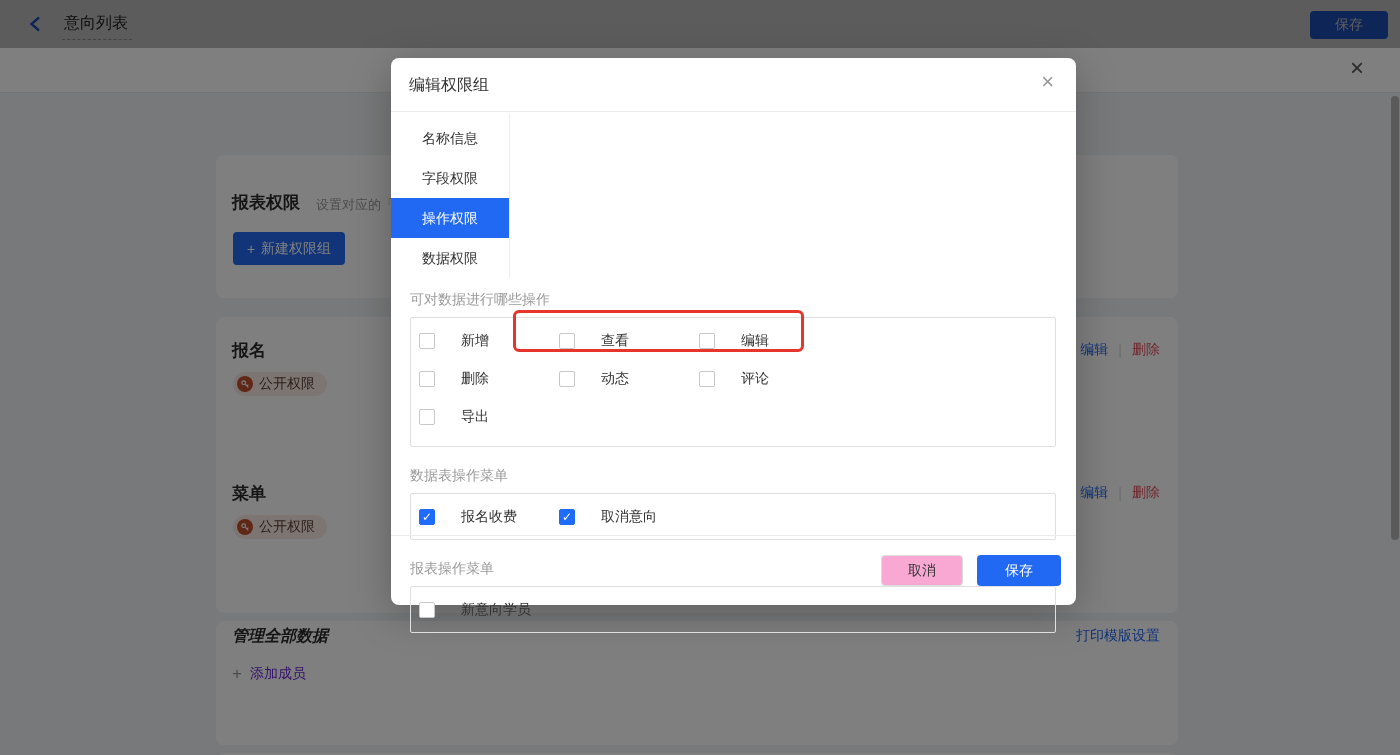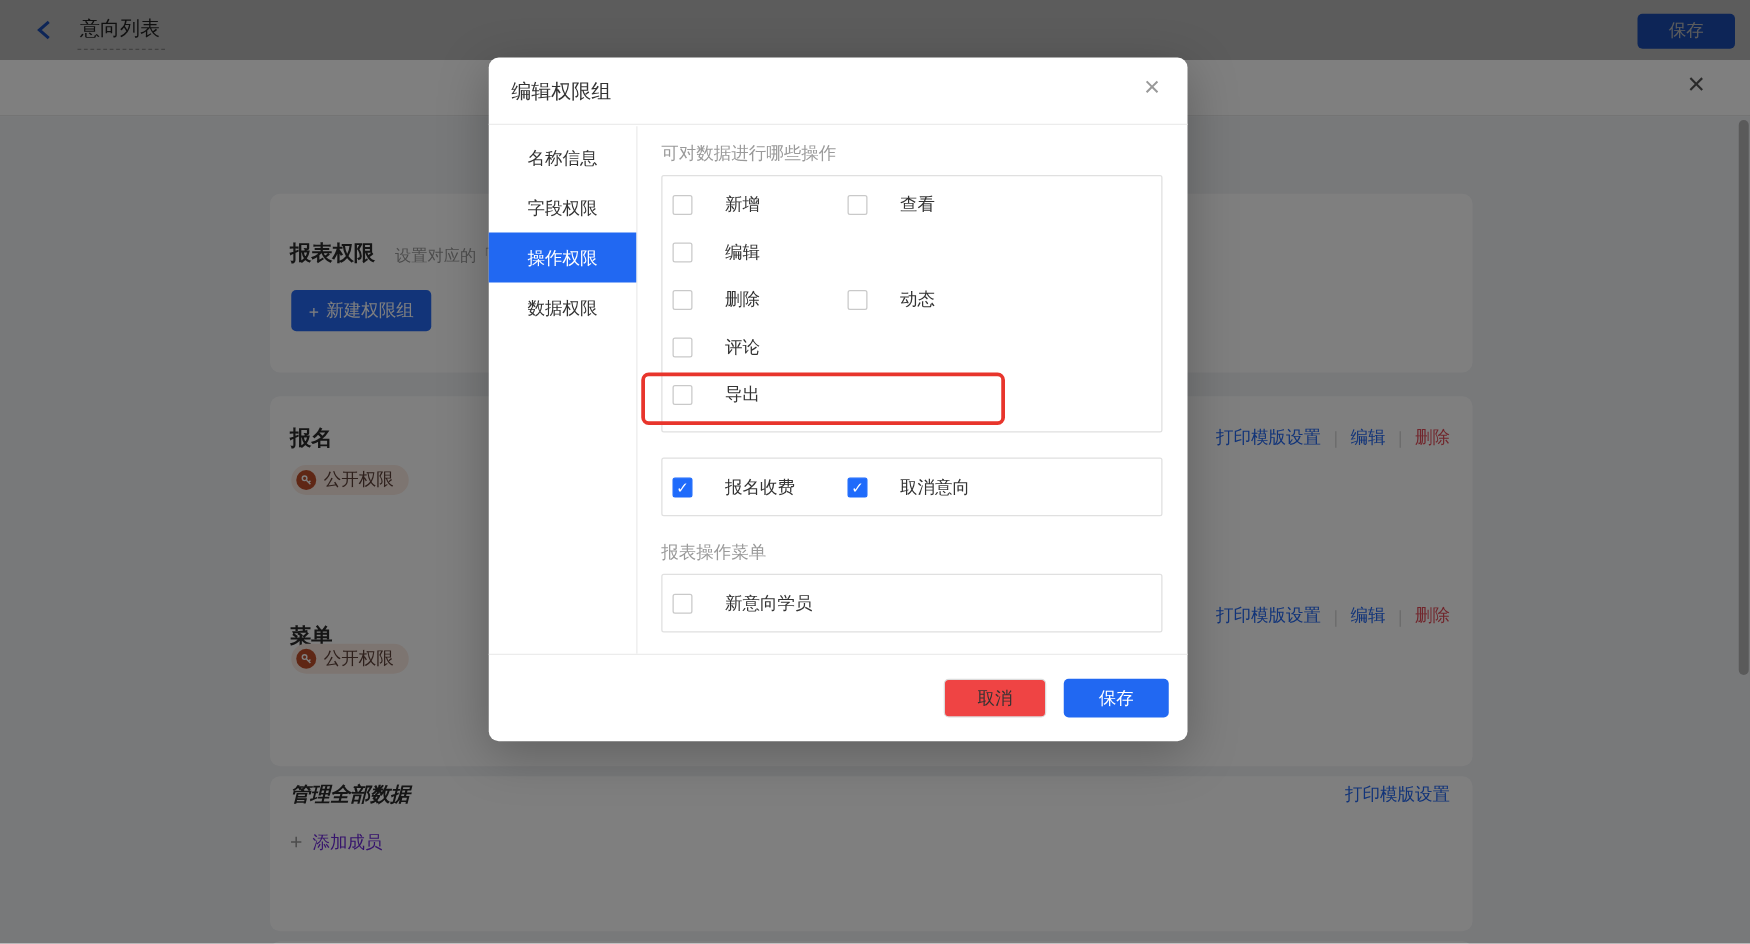--- a/index.html
+++ b/index.html
@@ -39,47 +39,47 @@
   .sep { color:#d8d8d8; }
   .add-member { position:absolute; left:232px; top:571px; display:flex; align-items:center; gap:8px; font-size:14px; cursor:pointer; }
   .add-member .plus { color:#9a9a9a; font-size:17px; }
   .add-member .lbl { color:#6d28d9; }
   .scrollbar { position:absolute; left:1391px; top:48px; width:8px; height:444px; background:#b5b5b5; border-radius:4px; z-index:4; }
 
   
   .overlay { position:absolute; inset:0; background:rgba(0,0,0,0.5); z-index:10; }
 
   
-  .modal { position:absolute; left:391px; top:46px; width:559px; height:547px; background:#fff; border-radius:8px;
+  .modal { position:absolute; left:391px; top:58px; width:685px; height:547px; background:#fff; border-radius:8px;
            z-index:20; box-shadow:0 10px 40px rgba(0,0,0,0.25); }
   .m-header { position:absolute; top:0; left:0; right:0; height:54px; border-bottom:1px solid #ececec; }
   .m-title { position:absolute; left:18px; top:17px; font-size:16px; font-weight:500; color:#333; }
   .m-close { position:absolute; right:22px; top:13px; font-size:22px; color:#999; line-height:1; cursor:pointer; }
-  .m-body { position:absolute; top:55px; left:0; right:0; bottom:70px; display:flex; }
+  .m-body { position:absolute; top:55px; left:0; right:0; bottom:70px; display:flex;flex-direction:column; }
   .m-side { width:119px; border-right:1px solid #ececec; padding-top:5px; }
   .m-tab { height:40px; line-height:40px; text-align:center; font-size:14px; color:#333; cursor:pointer; }
   .m-tab.active { background:#2168f2; color:#fff; }
   .m-content { flex:1; padding:13px 20px 0 19px; }
   .g-label { font-size:14px; color:#9a9a9a; margin-bottom:8px; }
   .g-box { border:1px solid #e0e0e0; border-radius:2px; }
   .box-grid { padding:14px 0 0 8px; display:flex; flex-wrap:wrap; }
   .box-row { padding:14px 0 13px 8px; display:flex; }
   .cb-item { width:140px; display:flex; align-items:center; margin-bottom:20px; }
   .box-row .cb-item { margin-bottom:0; }
   .cb { width:16px; height:16px; border:1px solid #c9c9c9; border-radius:2px; background:#fff; flex:none;
         display:flex; align-items:center; justify-content:center; cursor:pointer; }
   .cb.checked { background:#1f6bfb; border-color:#1f6bfb; }
   .cb .tick { color:#fff; font-size:12px; font-weight:bold; line-height:1; }
   .cb-label { margin-left:26px; font-size:14px; color:#333; }
   .gap20 { height:20px; }
   .red-annotation { position:absolute; left:122px; top:252px; width:291px; height:42px;
                     border:3px solid #e8352c; border-radius:6px; pointer-events:none; z-index:30; }
   .m-footer { position:absolute; bottom:0; left:0; right:0; height:70px; border-top:1px solid #ececec;
               display:flex; align-items:center; justify-content:flex-end; gap:14px; padding-right:15px; }
-  .btn-cancel { width:82px; height:31px; background:#ef4444; border:1px solid #dcdcdc; border-radius:4px; font-size:14px; color:#333; }
+  .btn-cancel { width:82px; height:31px; background:#f9a8d4; border:1px solid #dcdcdc; border-radius:4px; font-size:14px; color:#333; }
   .btn-save { width:84px; height:31px; background:#2168f2; border:none; border-radius:4px; font-size:14px; color:#fff; }
 </style>
 </head>
 <body>
 
 <div id="stage">
 
   <div class="topbar">
     <span class="back-btn">
       <svg width="20" height="20" viewBox="0 0 20 20">
@@ -120,21 +120,21 @@
         <span>公开权限</span>
       </div>
       <div class="links" style="top:248px;">
         <span class="lnk">打印模版设置</span>
         <span class="sep">|</span>
         <span class="lnk">编辑</span>
         <span class="sep">|</span>
         <span class="lnk danger">删除</span>
       </div>
 
-      <div class="sec-title" style="left:232px; top:404px;font-family:Liberation Serif, serif;">菜单</div>
+      <div class="sec-title" style="left:232px; top:389px;font-family:Liberation Serif, serif;">菜单</div>
       <div class="badge" style="left:233px; top:422px;">
         <span class="badge-ico">
           <svg width="10" height="10" viewBox="0 0 12 12">
               <circle cx="4.4" cy="4.4" r="2.2" fill="none" stroke="#fff" stroke-width="1.4"></circle>
               <path d="M6.2 6.2 L10 10 M8.4 8.4 L10 6.8" stroke="#fff" stroke-width="1.4" fill="none"></path>
             </svg>
         </span>
         <span>公开权限</span>
       </div>
       <div class="links" style="top:391px;">
@@ -205,20 +205,21 @@
             </div>
             <div style="width: 100%; height: 0px;"></div>
             <div class="cb-item">
               <span class="cb"></span>
               <span class="cb-label">导出</span>
             </div>
           </div>
 
         <div class="gap20"></div>
 
+        <div class="g-label">数据表操作菜单</div>
         <div class="g-box box-row">
           <div class="cb-item">
             <span class="cb checked">
                 <span class="tick">✓</span>
               </span>
             <span class="cb-label">报名收费</span>
           </div>
           <div class="cb-item">
             <span class="cb checked">
                 <span class="tick">✓</span>

